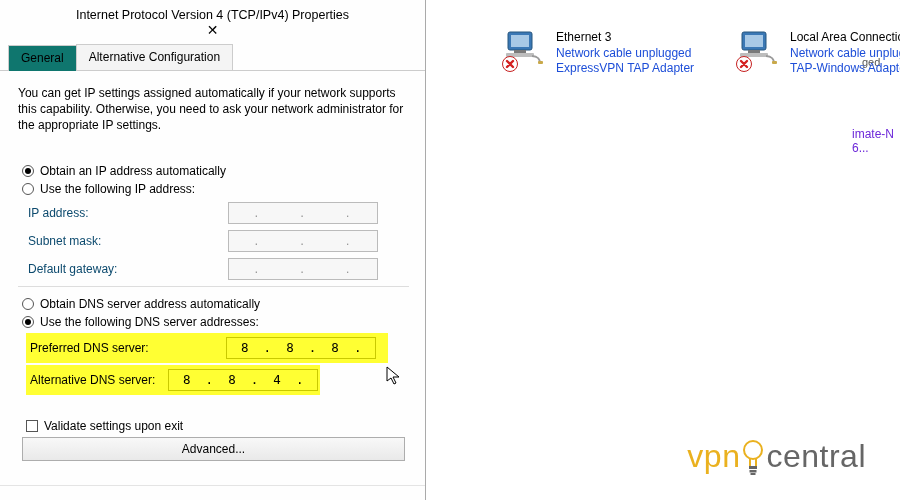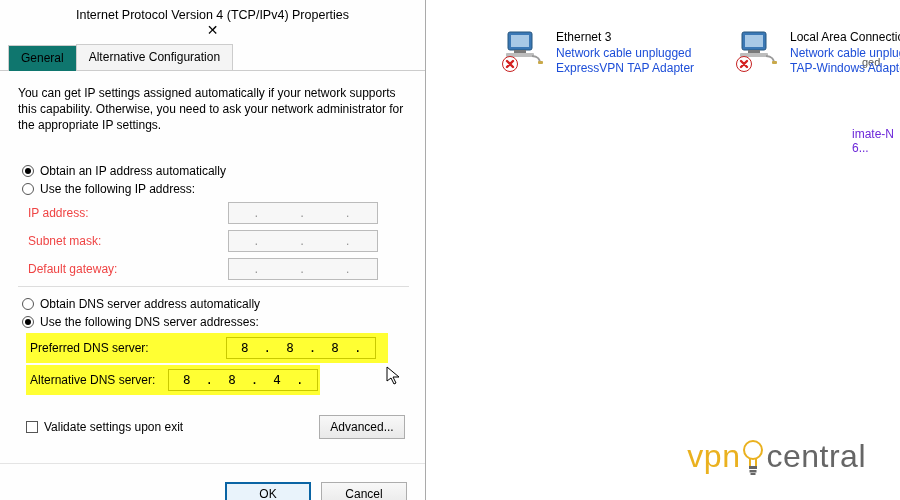--- a/index.html
+++ b/index.html
@@ -88,39 +88,40 @@
   .group {
     border-top: 1px solid #ddd;
     margin-top: 4px; padding-top: 6px;
   }
   .field-row {
     display: flex; align-items: center;
     margin: 6px 0 6px 10px;
   }
   .field-label {
     width: 200px;
-    color: #ef4444;
+    color: #0c4a6e;
   }
   .field-label.enabled { color: #000; }
   .ip-input {
     width: 150px; height: 22px;
     border: 1px solid #bbb;
     background: #f7f7f7;
     color: #666;
     text-align: center;
     font-family: inherit;
     letter-spacing: 2px;
     padding: 0 6px;
   }
   .ip-input.disabled { color: #999; }
   .ip-input.hl       { background: #ffff33; border-color: #c9c900; color:#000; letter-spacing:0; font-family:"Consolas",monospace; font-size:12.5px; text-align:left; padding-left:14px;}
   .hl-wrap { background:#ffff33; padding:2px 2px; }
   .validate-row {
-    display:flex; justify-content:space-between; align-items:center;
+    display:flex; justify-content:space-between; 
     margin: 20px 4px 0 4px;
+    flex-direction: column;
   }
   .btn {
     min-width: 86px; height: 24px;
     border: 1px solid #adadad;
     background: linear-gradient(#f8f8f8,#e9e9e9);
     font: inherit;
     cursor: pointer;
   }
   .btn.primary {
     border: 2px solid #0a64a4;

